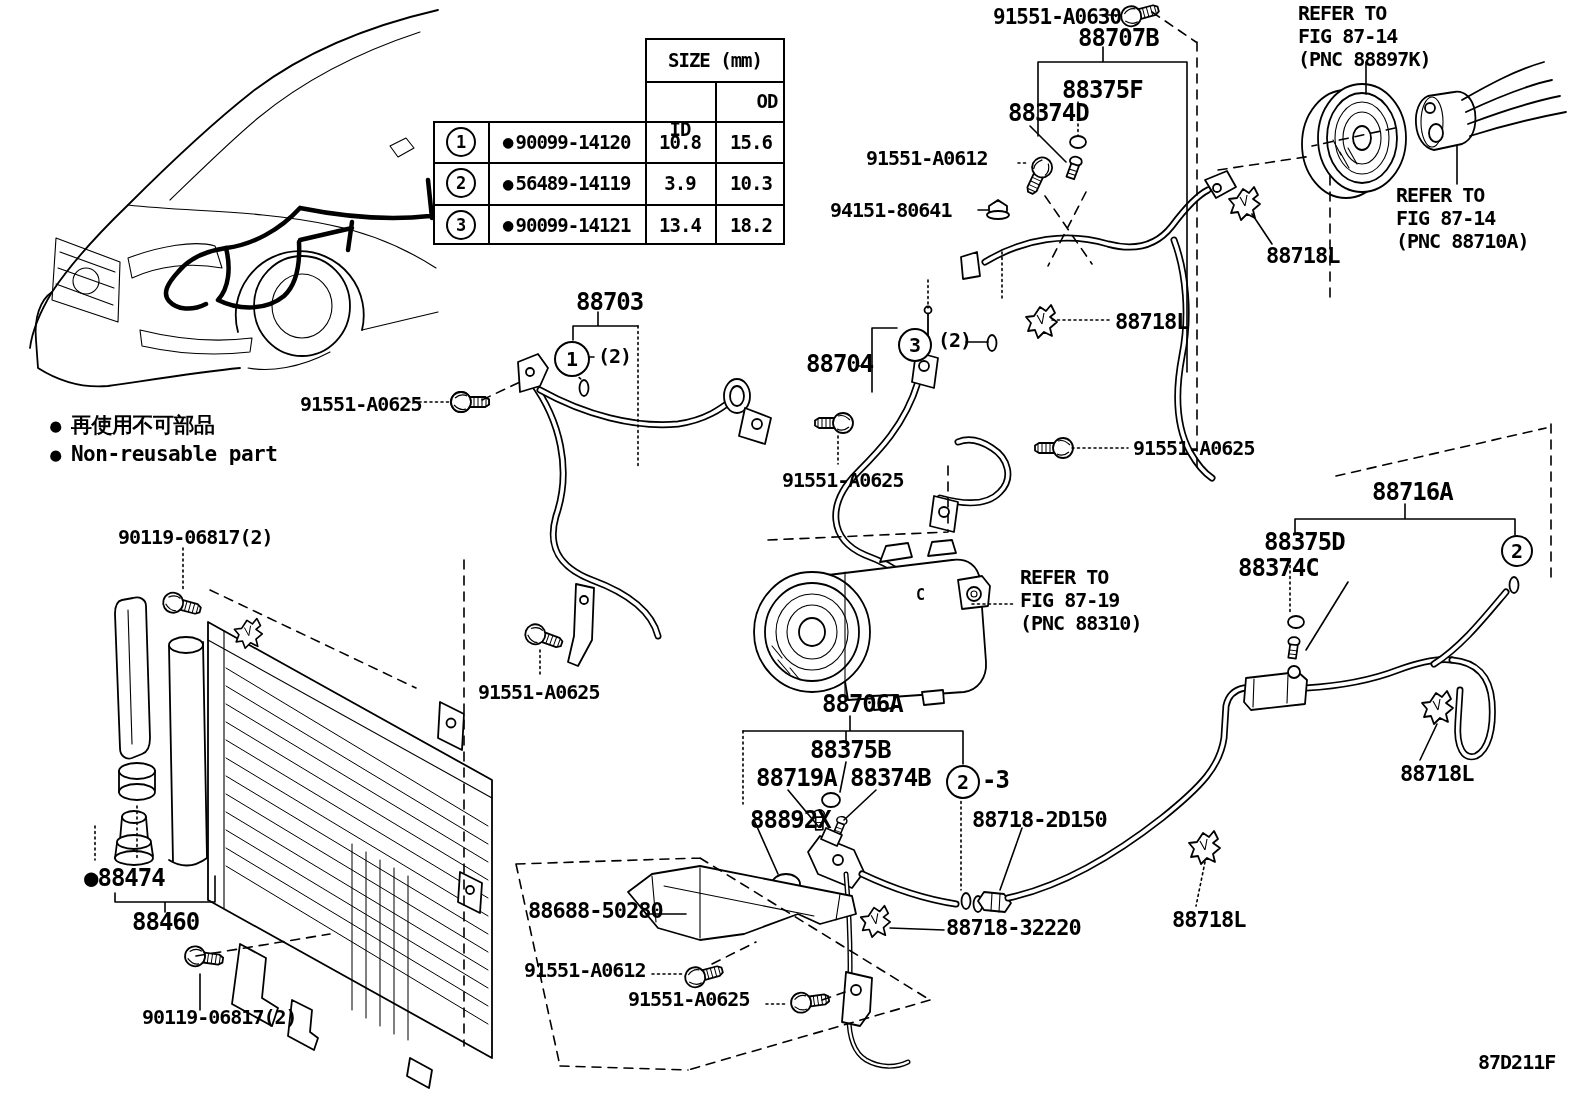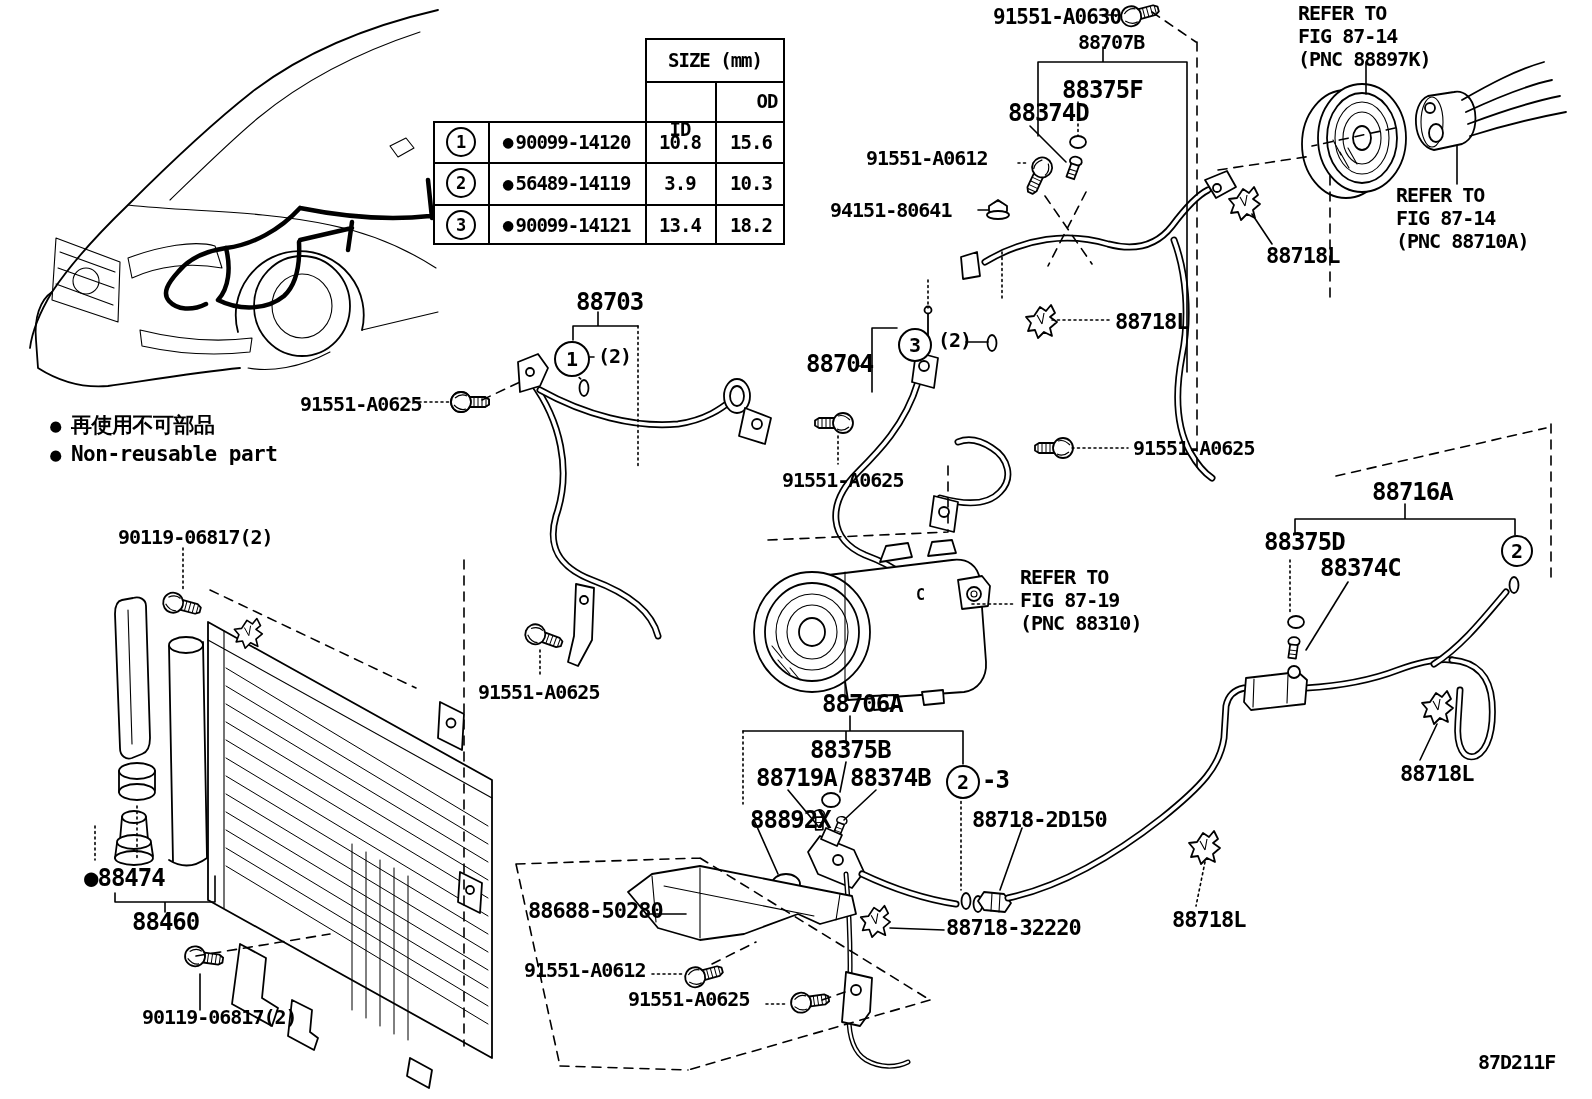--- a/index.html
+++ b/index.html
@@ -359,37 +359,37 @@
       <span class="ja">再使用不可部品</span>
     </div>
     <div class="legrow">
       <span class="bu">●</span>
       <span>Non-reusable part</span>
     </div>
   </div>
 
   <div id="labels">
       <div class="callout" style="left: 966px; top: 6px; font-size: 21px; margin-left: 27px;">91551-A0630</div>
-      <div class="callout" style="left: 1078px; top: 32px; font-size: 20px;">88707B</div>
+      <div class="callout" style="left: 1078px; top: 26px; font-size: 24px;">88707B</div>
       <div class="callout" style="left: 1062px; top: 78px; font-size: 24px;">88375F</div>
       <div class="callout" style="left: 1008px; top: 101px; font-size: 24px;">88374D</div>
       <div class="callout" style="left: 866px; top: 148px; font-size: 20px;">91551-A0612</div>
       <div class="callout" style="left: 830px; top: 200px; font-size: 20px;">94151-80641</div>
       <div class="callout" style="left: 1266px; top: 244px; font-size: 22px;">88718L</div>
       <div class="callout" style="left: 1115px; top: 310px; font-size: 22px;">88718L</div>
       <div class="callout" style="left: 576px; top: 290px; font-size: 24px;">88703</div>
       <div class="callout" style="left: 598px; top: 346px; font-size: 20px;">(2)</div>
       <div class="callout" style="left: 300px; top: 394px; font-size: 20px;">91551-A0625</div>
       <div class="callout" style="left: 806px; top: 352px; font-size: 24px;">88704</div>
       <div class="callout" style="left: 938px; top: 330px; font-size: 20px;">(2)</div>
       <div class="callout" style="left: 782px; top: 470px; font-size: 20px;">91551-A0625</div>
       <div class="callout" style="left: 1133px; top: 438px; font-size: 20px;">91551-A0625</div>
       <div class="callout" style="left: 1372px; top: 480px; font-size: 24px;">88716A</div>
       <div class="callout" style="left: 1264px; top: 530px; font-size: 24px;">88375D</div>
-      <div class="callout" style="left: 1320px; top: 556px; font-size: 24px;">88374C</div>
+      <div class="callout" style="left: 1238px; top: 556px; font-size: 24px;">88374C</div>
       <div class="callout" style="left: 822px; top: 692px; font-size: 24px;">88706A</div>
       <div class="callout" style="left: 478px; top: 682px; font-size: 20px;">91551-A0625</div>
       <div class="callout" style="left: 118px; top: 527px; font-size: 20px;">90119-06817(2)</div>
       <div class="callout" style="left: 810px; top: 738px; font-size: 24px;">88375B</div>
       <div class="callout" style="left: 756px; top: 766px; font-size: 24px;">88719A</div>
       <div class="callout" style="left: 850px; top: 766px; font-size: 24px;">88374B</div>
       <div class="callout" style="left: 982px; top: 768px; font-size: 24px;">-3</div>
       <div class="callout" style="left: 706px; top: 808px; font-size: 24px; margin-left: 44px;">88892X</div>
       <div class="callout" style="left: 972px; top: 808px; font-size: 22px;">88718-2D150</div>
       <div class="callout" style="left: 946px; top: 916px; font-size: 22px;">88718-32220</div>

